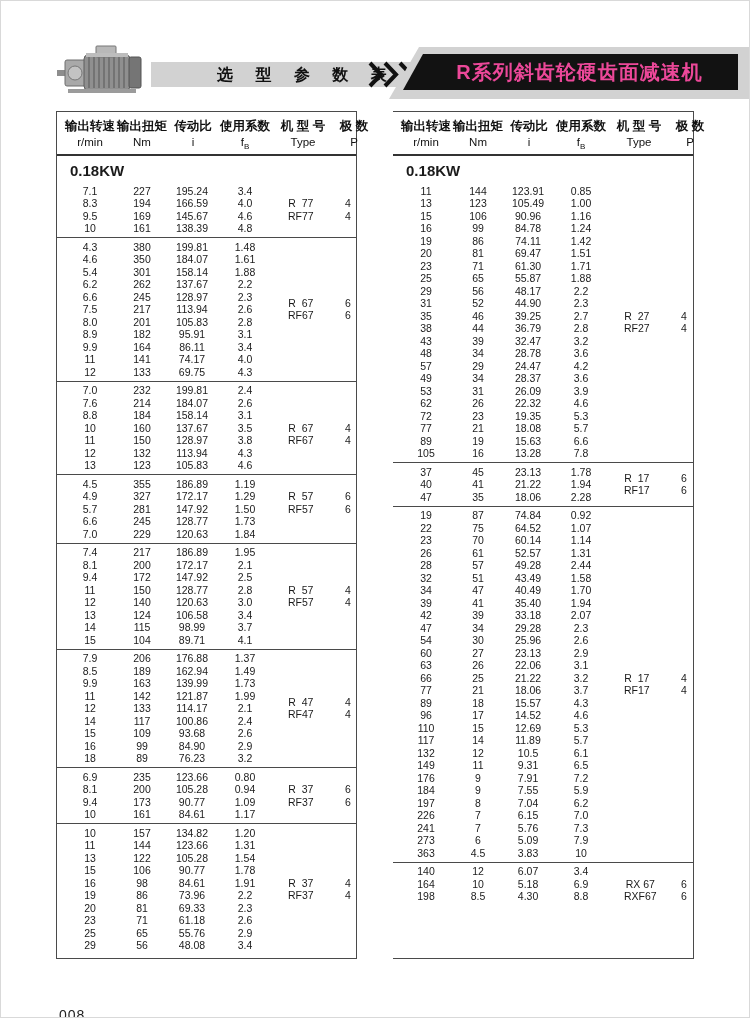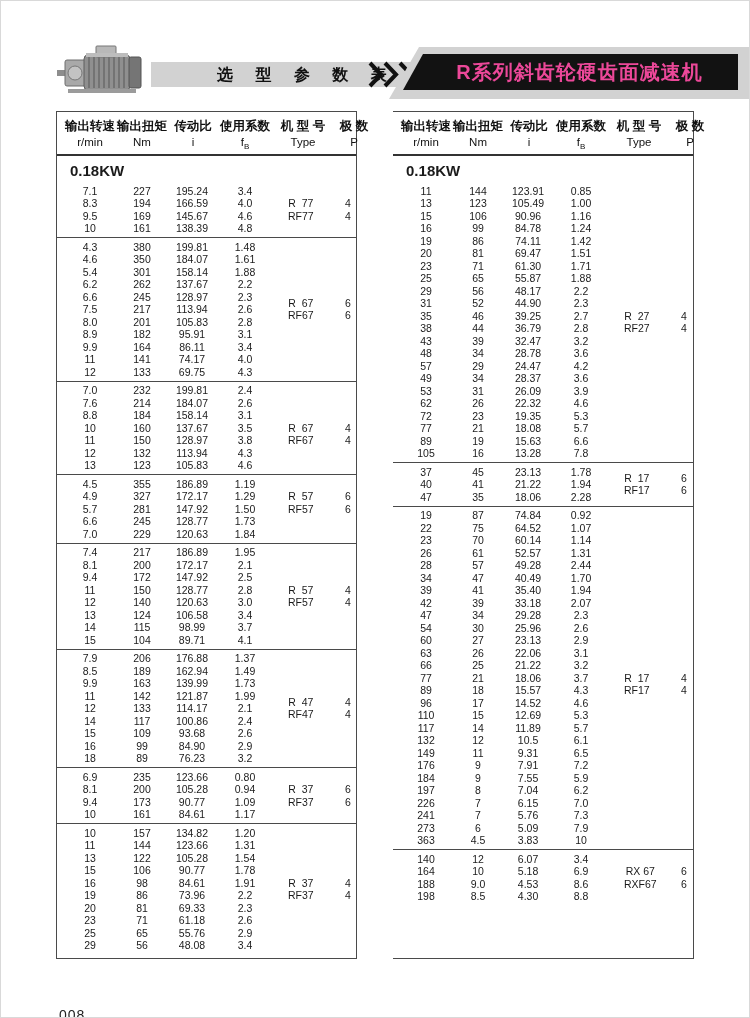--- a/index.html
+++ b/index.html
@@ -697,20 +697,26 @@
               <span class="c2">52.57</span>
               <span class="c3">1.31</span>
             </div>
             <div class="drow">
               <span class="c0">28</span>
               <span class="c1">57</span>
               <span class="c2">49.28</span>
               <span class="c3">2.44</span>
             </div>
             <div class="drow">
+              <span class="c0">32</span>
+              <span class="c1">51</span>
+              <span class="c2">43.49</span>
+              <span class="c3">1.58</span>
+            </div>
+            <div class="drow">
               <span class="c0">34</span>
               <span class="c1">47</span>
               <span class="c2">40.49</span>
               <span class="c3">1.70</span>
             </div>
             <div class="drow">
               <span class="c0">39</span>
               <span class="c1">41</span>
               <span class="c2">35.40</span>
               <span class="c3">1.94</span>
@@ -845,26 +851,20 @@
               <span class="c2">6.07</span>
               <span class="c3">3.4</span>
             </div>
             <div class="drow">
               <span class="c0">164</span>
               <span class="c1">10</span>
               <span class="c2">5.18</span>
               <span class="c3">6.9</span>
             </div>
             <div class="drow">
-              <span class="c0">188</span>
-              <span class="c1">9.0</span>
-              <span class="c2">4.53</span>
-              <span class="c3">8.6</span>
-            </div>
-            <div class="drow">
               <span class="c0">198</span>
               <span class="c1">8.5</span>
               <span class="c2">4.30</span>
               <span class="c3">8.8</span>
             </div>
             <div class="type-cell" style="top: 15px;"><div>RX 67</div><div>RXF67</div></div>
             <div class="p-cell" style="top: 15px;"><div>6</div><div>6</div></div>
           </div>
         </div>
     </div>

